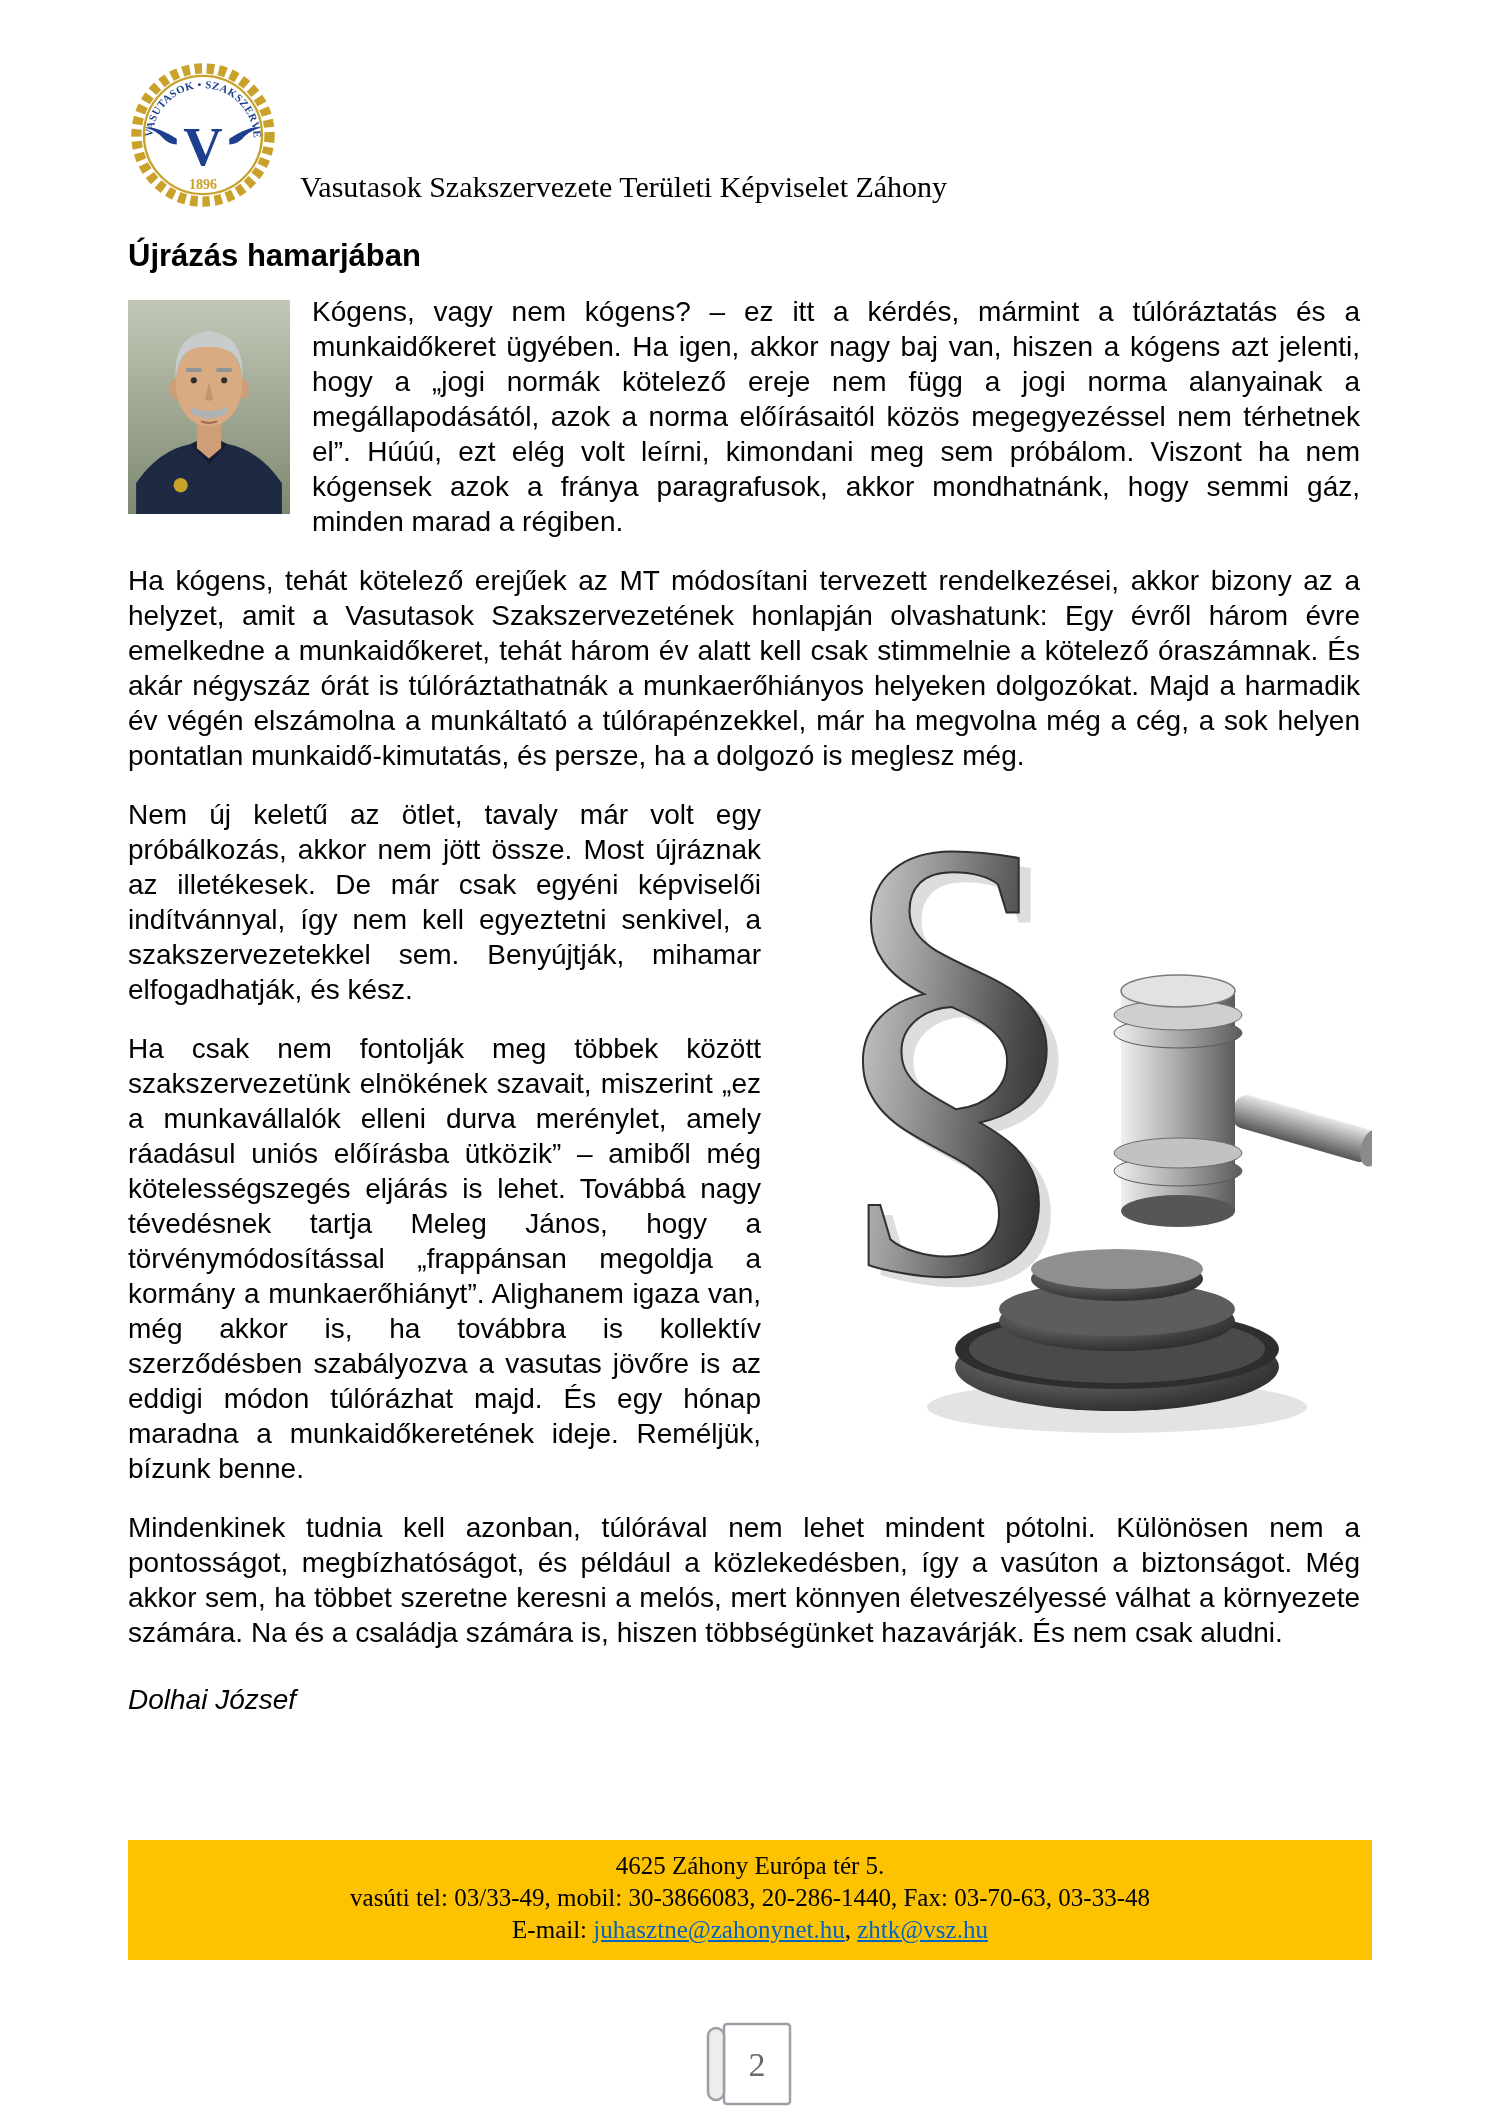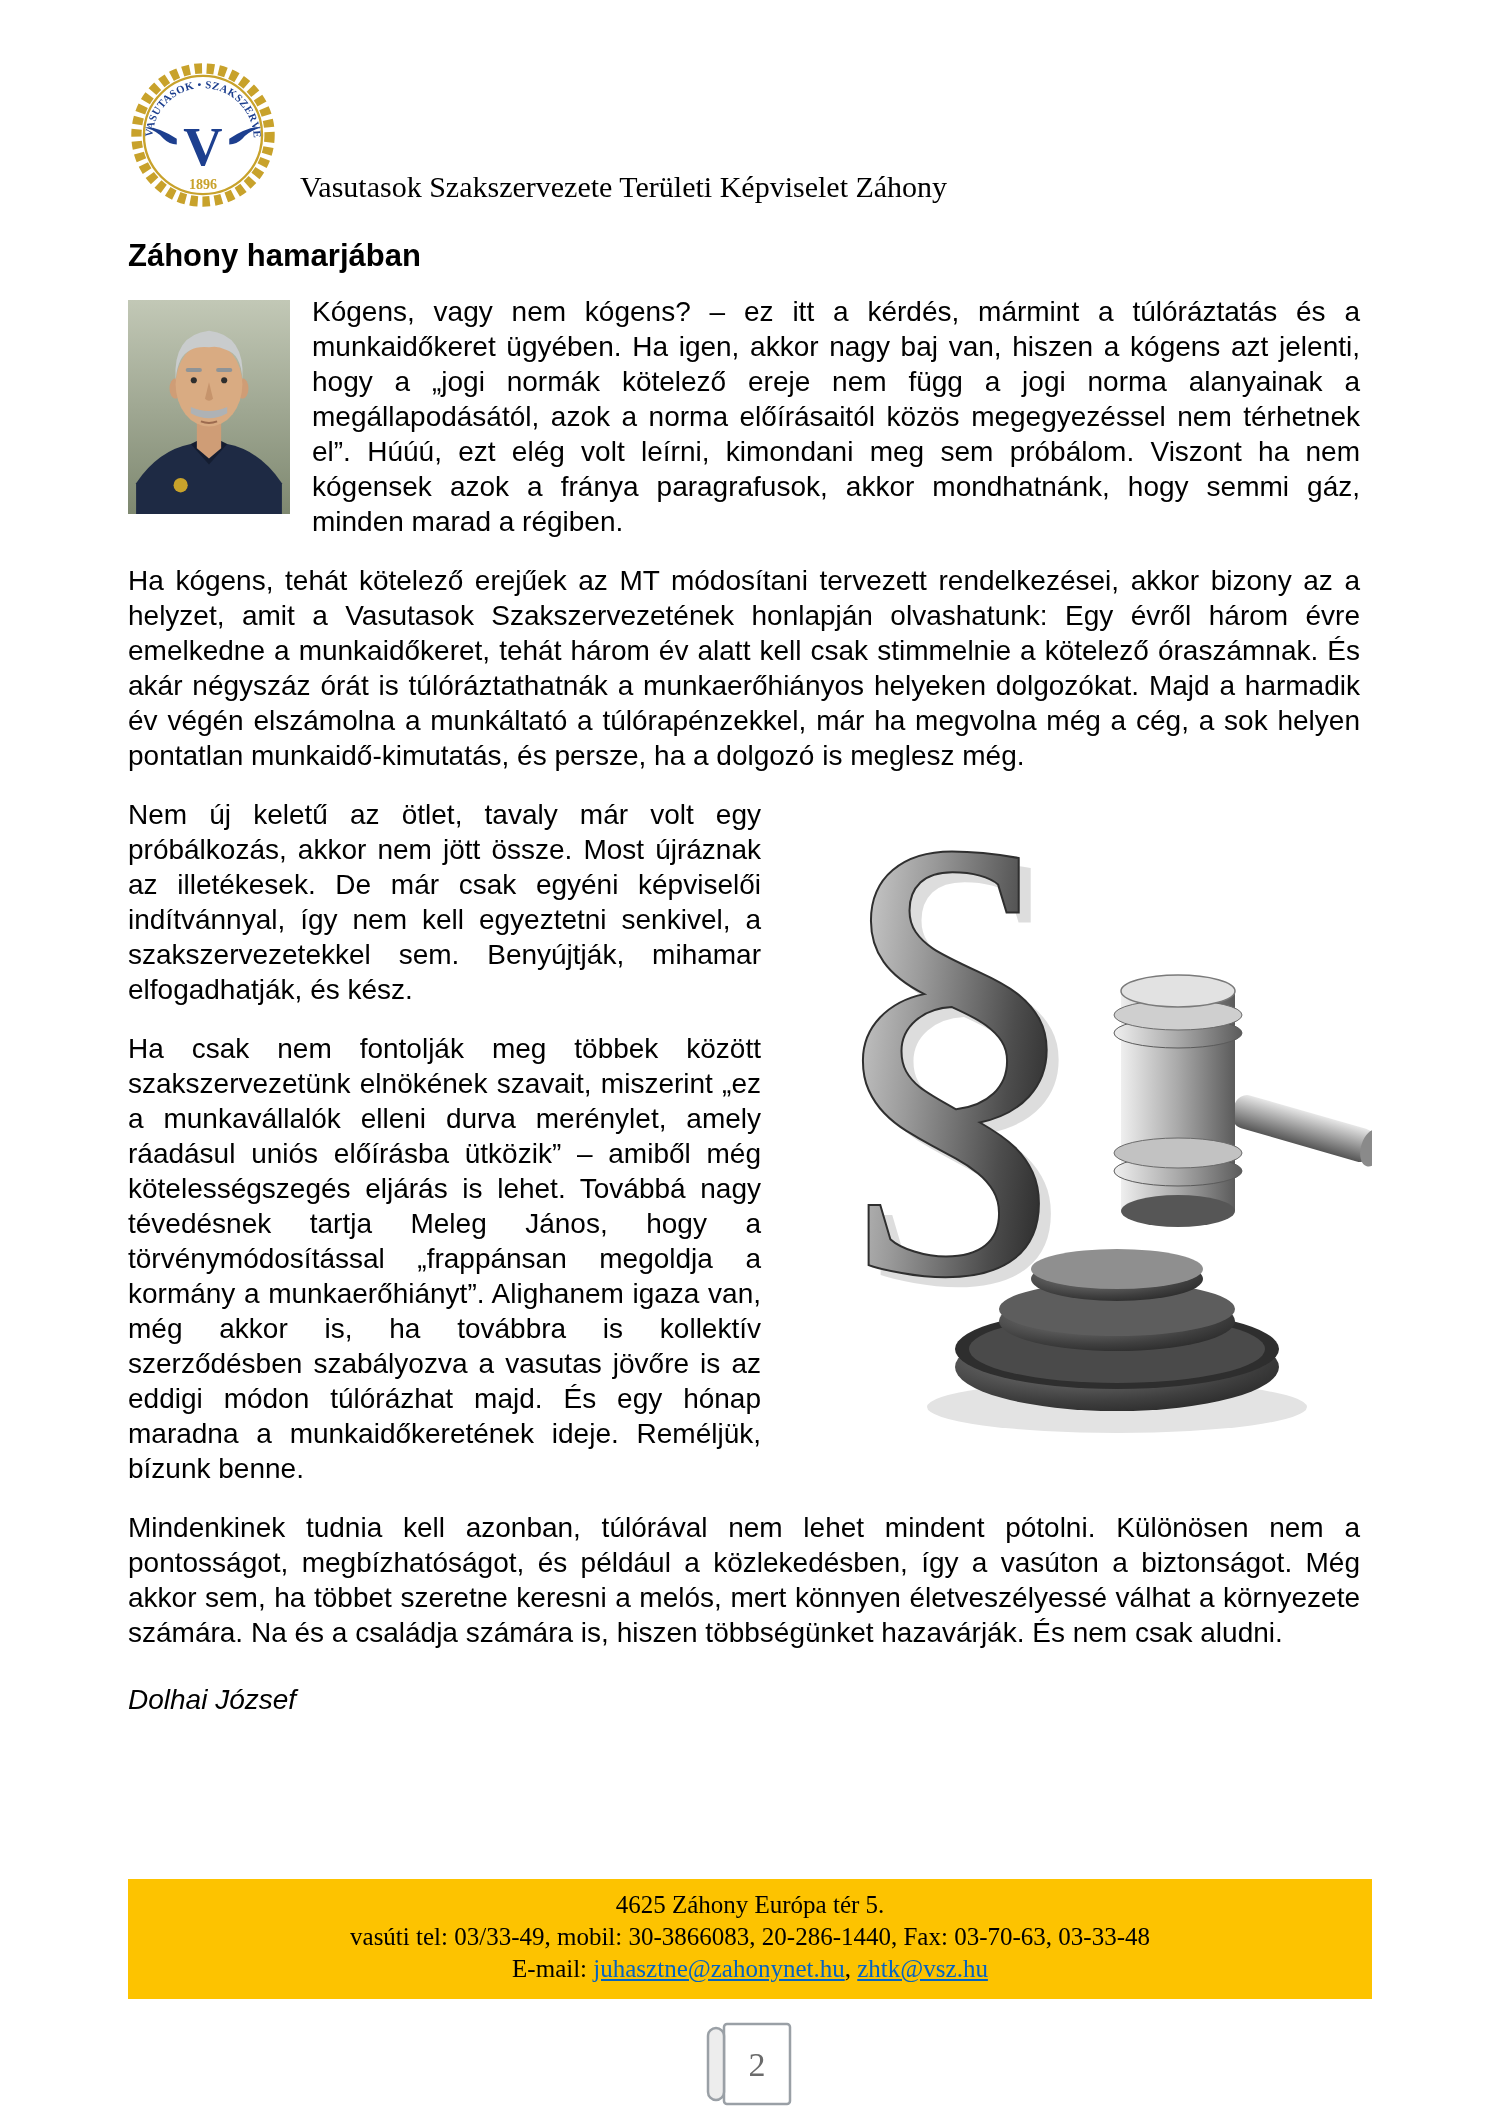--- a/index.html
+++ b/index.html
@@ -61,21 +61,21 @@
     text-align: left;
     margin: 34px 0 0 0;
     font-style: italic;
   }
 
   
   .footer-bar {
     position: absolute;
     left: 128px;
     right: 128px;
-    top: 1879px;
+    top: 1840px;
     background: #FDC300;
     text-align: center;
     font-family: "Liberation Serif", serif;
     font-size: 25px;
     line-height: 1.28;
     padding: 10px 0 14px 0;
     z-index: 1;
   }
   .footer-bar a { color: #0563C1; text-decoration: underline; margin-top: 38px; }
 
@@ -109,21 +109,21 @@
           </text>
           <path d="M52 84 Q30 70 18 72 Q32 76 38 84 Q44 90 52 90 Z" fill="#1D3F8F"></path>
           <path d="M108 84 Q130 70 142 72 Q128 76 122 84 Q116 90 108 90 Z" fill="#1D3F8F"></path>
           <text x="80" y="112" text-anchor="middle" font-size="58" font-weight="bold" fill="#1D3F8F" font-family="'Liberation Serif', serif">V</text>
           <text x="80" y="138" text-anchor="middle" font-size="15" font-weight="bold" fill="#C8A22B" font-family="'Liberation Serif', serif">1896</text>
         </svg>
       </div>
       <div class="org-name">Vasutasok Szakszervezete Területi Képviselet Záhony</div>
     </header>
 
-    <h1 class="article-title">Záhony hamarjában</h1>
+    <h1 class="article-title">Újrázás hamarjában</h1>
 
     <figure class="lead-photo">
       <svg viewBox="0 0 160 208" preserveAspectRatio="none" role="img">
         <defs>
           <linearGradient id="pbg" x1="0" y1="0" x2="0" y2="1">
             <stop offset="0" stop-color="#c2c8b6"></stop>
             <stop offset="1" stop-color="#7e8870"></stop>
           </linearGradient>
         </defs>
         <rect width="160" height="208" fill="url(#pbg)"></rect>

